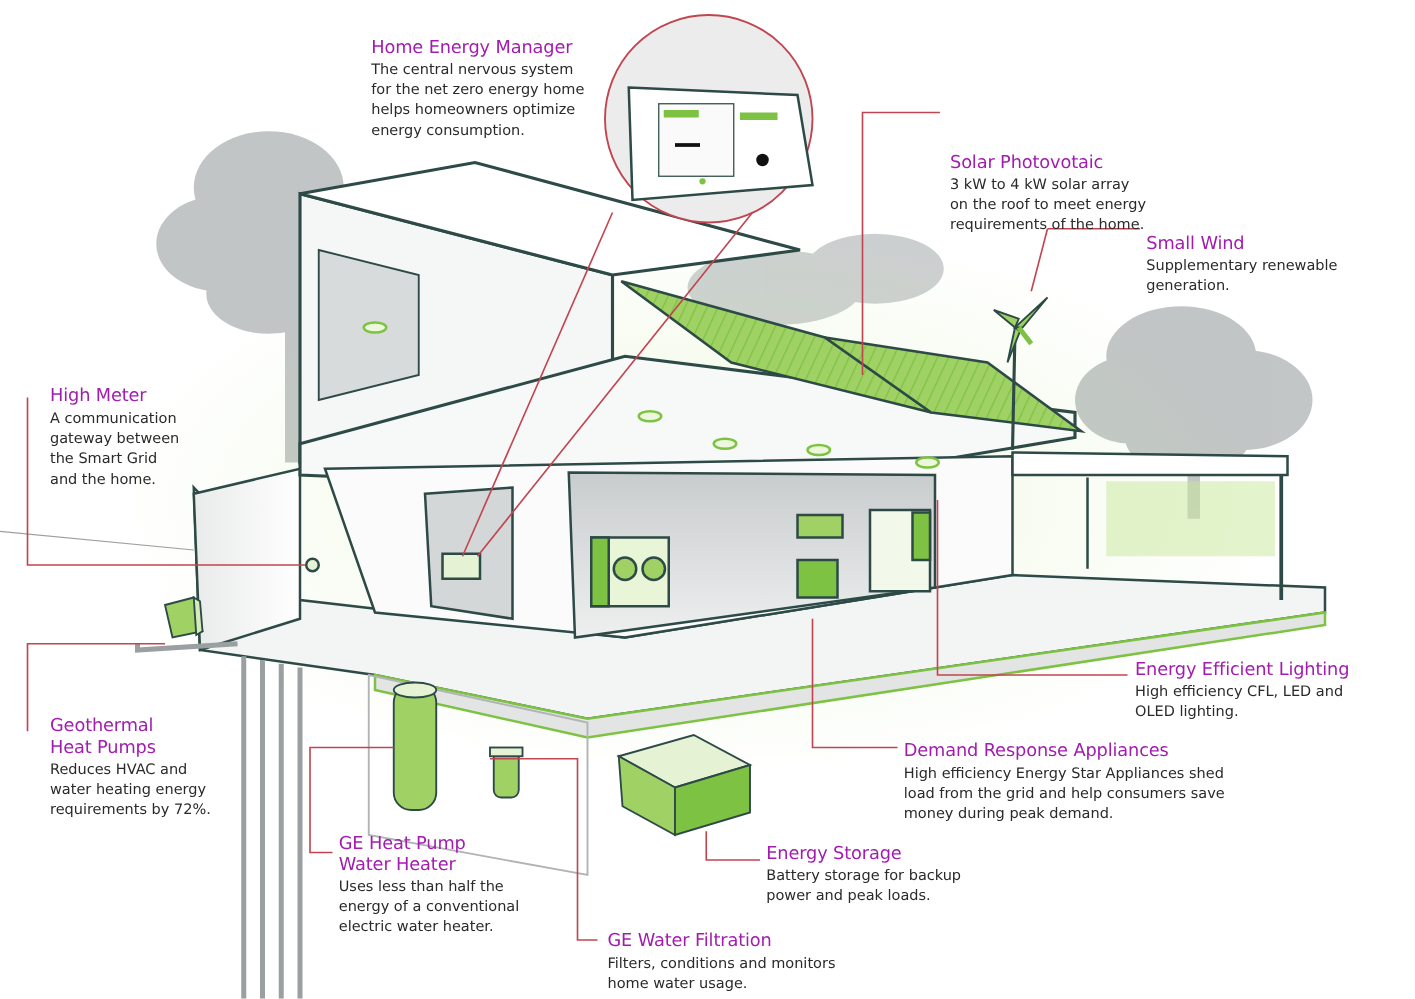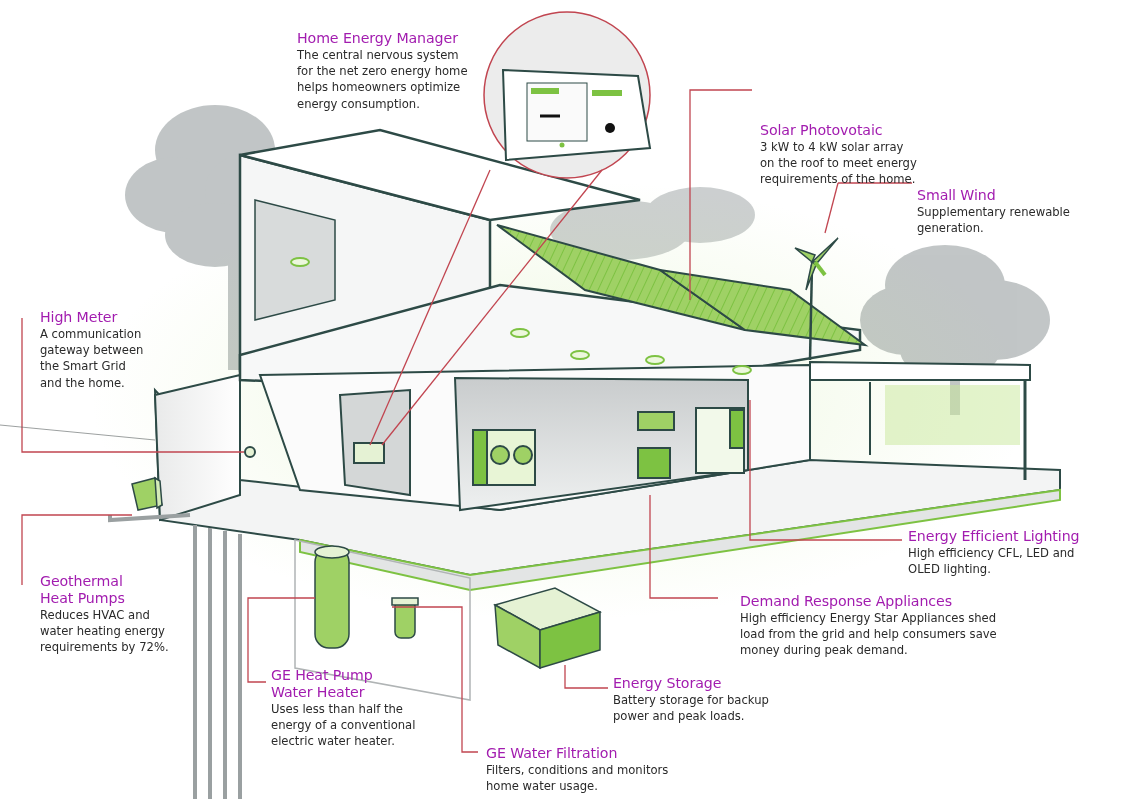--- a/index.html
+++ b/index.html
@@ -209,21 +209,21 @@
 water heating energy
 requirements by 72%.</div>
 </div>
 
 <div class="callout" style="left:908px;top:528px;">
   <div class="title">Energy Efficient Lighting</div>
   <div class="desc">High efficiency CFL, LED and
 OLED lighting.</div>
 </div>
 
-<div class="callout" style="left:723px;top:593px;margin-left:17px;">
+<div class="callout" style="left:723px;top:593px;">
   <div class="title">Demand Response Appliances</div>
   <div class="desc">High efficiency Energy Star Appliances shed
 load from the grid and help consumers save
 money during peak demand.</div>
 </div>
 
 <div class="callout" style="left:613px;top:675px;">
   <div class="title">Energy Storage</div>
   <div class="desc">Battery storage for backup
 power and peak loads.</div>

